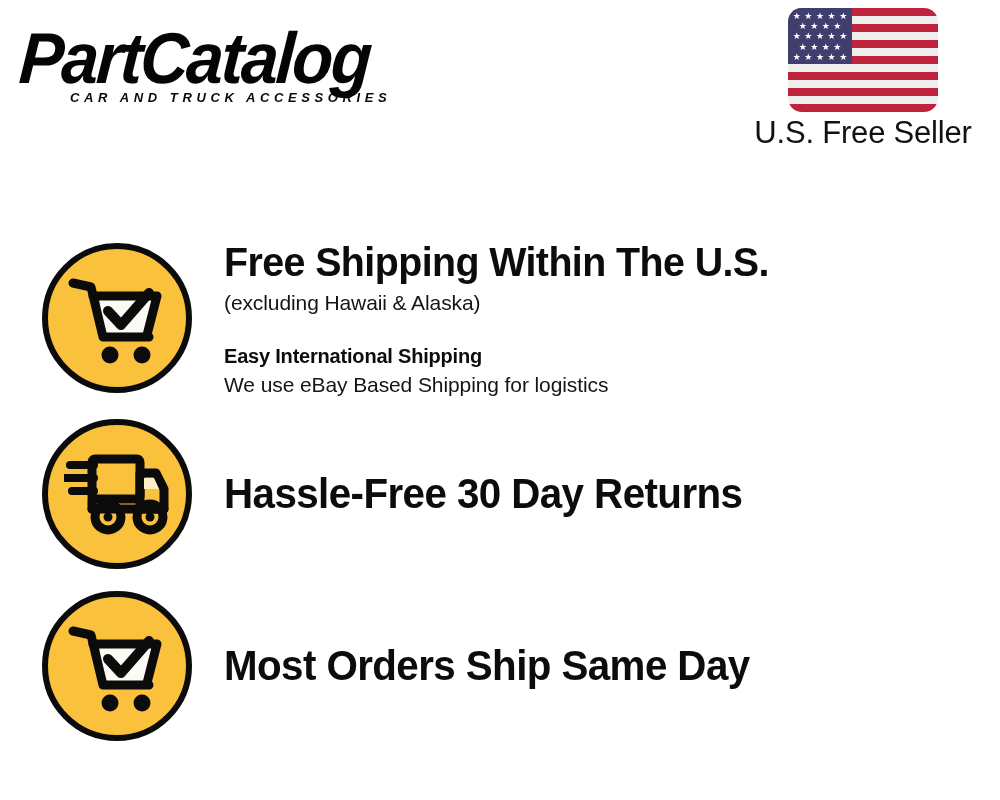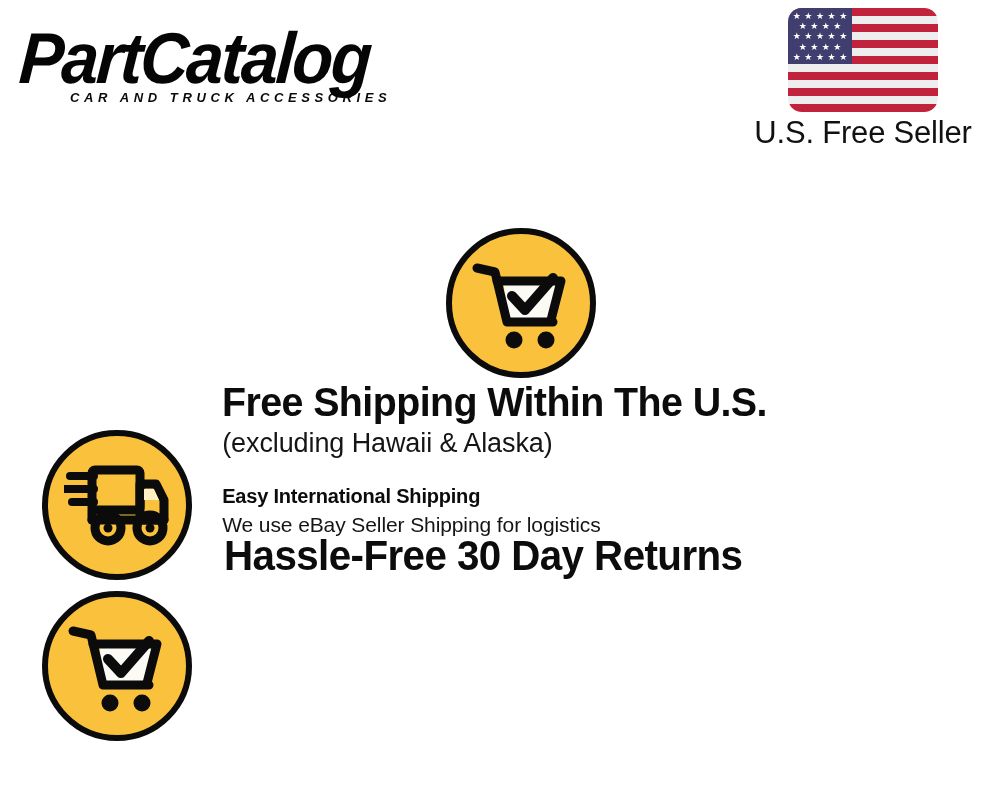--- a/index.html
+++ b/index.html
@@ -118,22 +118,22 @@
     position: absolute;
     left: 0;
     top: 228px;
     width: 1000px;
   }
   .feature-row {
     position: relative;
     display: flex;
     align-items: center;
   }
-  .feature-row.row-shipping { height: 180px; flex-direction: column; }
-  .feature-row.row-returns  { height: 172px; align-items: flex-end; }
+  .feature-row.row-shipping { height: 180px; }
+  .feature-row.row-returns  { height: 172px; }
   .feature-row.row-sameday  { height: 172px; }
 
   .icon-badge {
     flex: 0 0 auto;
     margin-left: 42px;
     width: 150px;
     height: 150px;
     border-radius: 50%;
     background: #F9C13C;
     border: 6px solid #0b0b0b;
@@ -156,21 +156,21 @@
     line-height: 48px;
     color: #0c0c0c;
     letter-spacing: -0.6px;
     transform: scaleX(0.96);
     transform-origin: left center;
     white-space: nowrap;
   }
   .feat-sub {
     font-family: "Liberation Sans", sans-serif;
     font-weight: normal;
-    font-size: 27px;
+    font-size: 21px;
     line-height: 30px;
     color: #151515;
     letter-spacing: -0.1px;
     margin-top: 2px;
     white-space: nowrap;
   }
   .feat-sub-strong {
     font-family: "Liberation Sans", sans-serif;
     font-weight: bold;
     font-size: 20px;
@@ -268,21 +268,21 @@
           <path d="M28 25 L92 25 L82 64" fill="none" stroke="#0b0b0b" stroke-width="9" stroke-linecap="round" stroke-linejoin="round"></path>
           <path d="M43 40 L56 54 L84 22" fill="none" stroke="#0b0b0b" stroke-width="10" stroke-linecap="round" stroke-linejoin="round"></path>
           <circle cx="45" cy="84" r="8.5" fill="#0b0b0b"></circle>
           <circle cx="77" cy="84" r="8.5" fill="#0b0b0b"></circle>
         </svg>
       </div>
       <div class="feature-text">
         <div class="feat-heading">Free Shipping Within The U.S.</div>
         <div class="feat-sub">(excluding Hawaii &amp; Alaska)</div>
         <div class="feat-sub-strong">Easy International Shipping</div>
-        <div class="feat-sub-note">We use eBay Seller Shipping for logistics</div>
+        <div class="feat-sub-note">We use eBay Based Shipping for logistics</div>
       </div>
     </div>
 
     <div class="feature-row row-returns">
       <div class="icon-badge">
         <svg width="106" height="86" viewBox="0 0 106 86" aria-hidden="true">
           <rect x="28" y="8" width="48" height="40" rx="3" fill="none" stroke="#0b0b0b" stroke-width="9"></rect>
           <path d="M76 22 L92 22 L100 38 L100 58 L76 58 Z" fill="none" stroke="#0b0b0b" stroke-width="9" stroke-linejoin="round"></path>
           <polygon points="80,27 90,27 95,38 80,38" fill="#FDF0C4"></polygon>
           <path d="M28 58 L100 58" fill="none" stroke="#0b0b0b" stroke-width="9" stroke-linecap="round"></path>
@@ -305,16 +305,19 @@
       <div class="icon-badge">
         <svg width="104" height="94" viewBox="0 0 104 94" aria-hidden="true">
           <polygon points="35,28 88,28 80,62 36,62" fill="#FBFAF5"></polygon>
           <path d="M8 12 L26 16 L38 66 L84 66" fill="none" stroke="#0b0b0b" stroke-width="9" stroke-linecap="round" stroke-linejoin="round"></path>
           <path d="M28 25 L92 25 L82 64" fill="none" stroke="#0b0b0b" stroke-width="9" stroke-linecap="round" stroke-linejoin="round"></path>
           <path d="M43 40 L56 54 L84 22" fill="none" stroke="#0b0b0b" stroke-width="10" stroke-linecap="round" stroke-linejoin="round"></path>
           <circle cx="45" cy="84" r="8.5" fill="#0b0b0b"></circle>
           <circle cx="77" cy="84" r="8.5" fill="#0b0b0b"></circle>
         </svg>
       </div>
+      <div class="feature-text">
+        <div class="feat-heading">Most Orders Ship Same Day</div>
+      </div>
     </div>
 
   </div>
 </div>
 
 </body></html>

